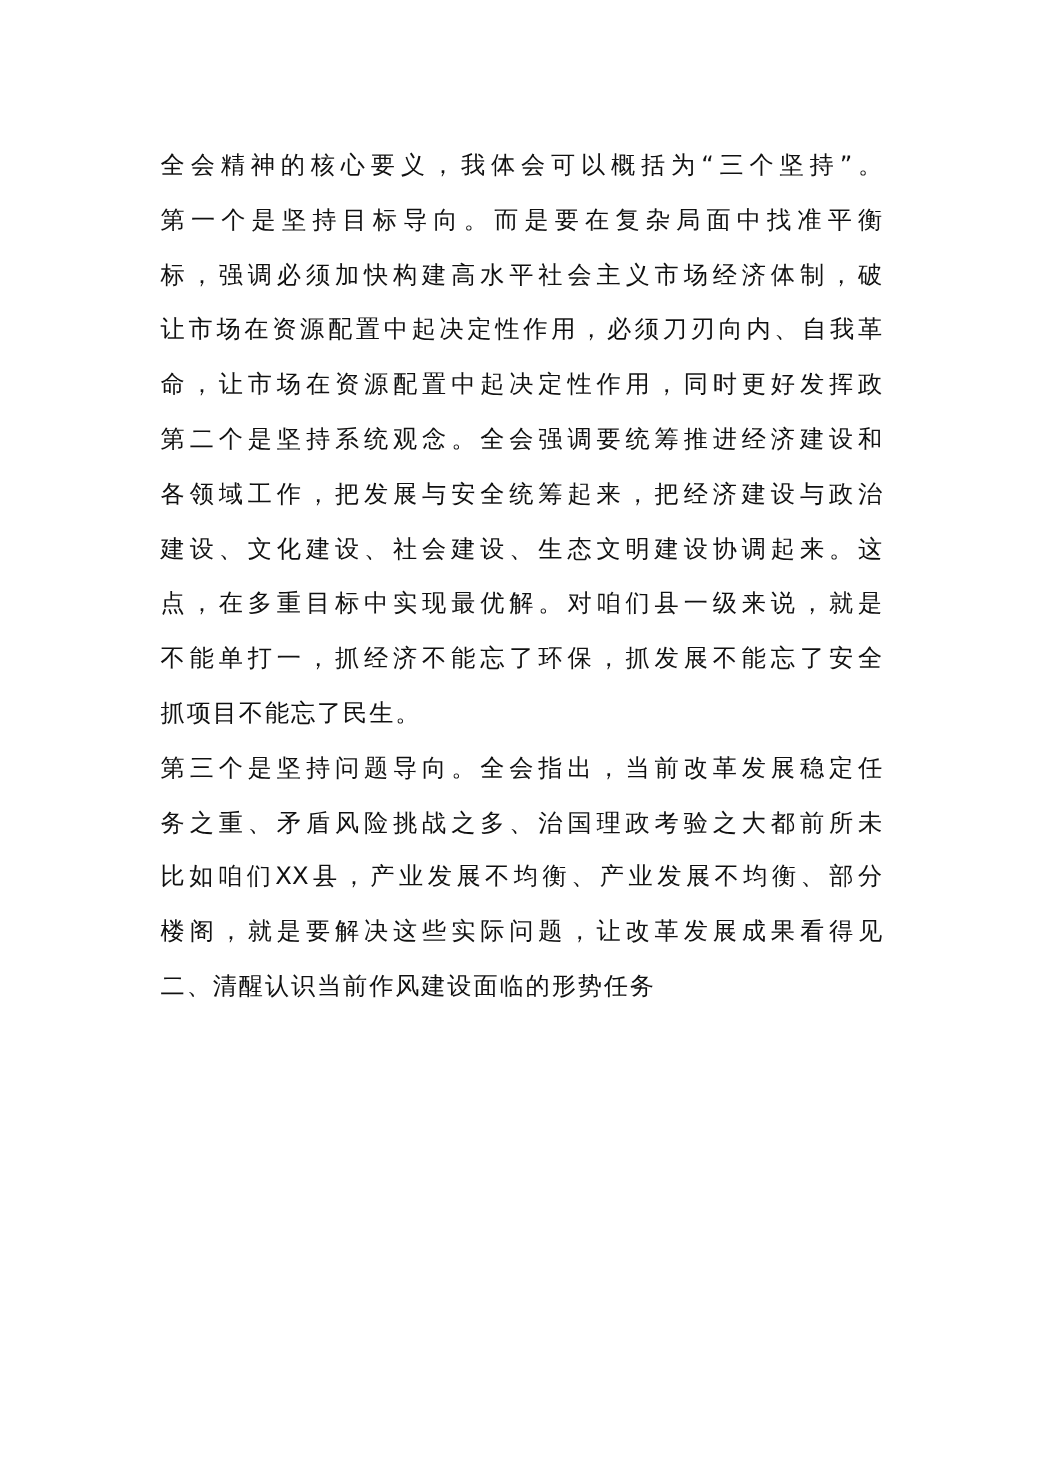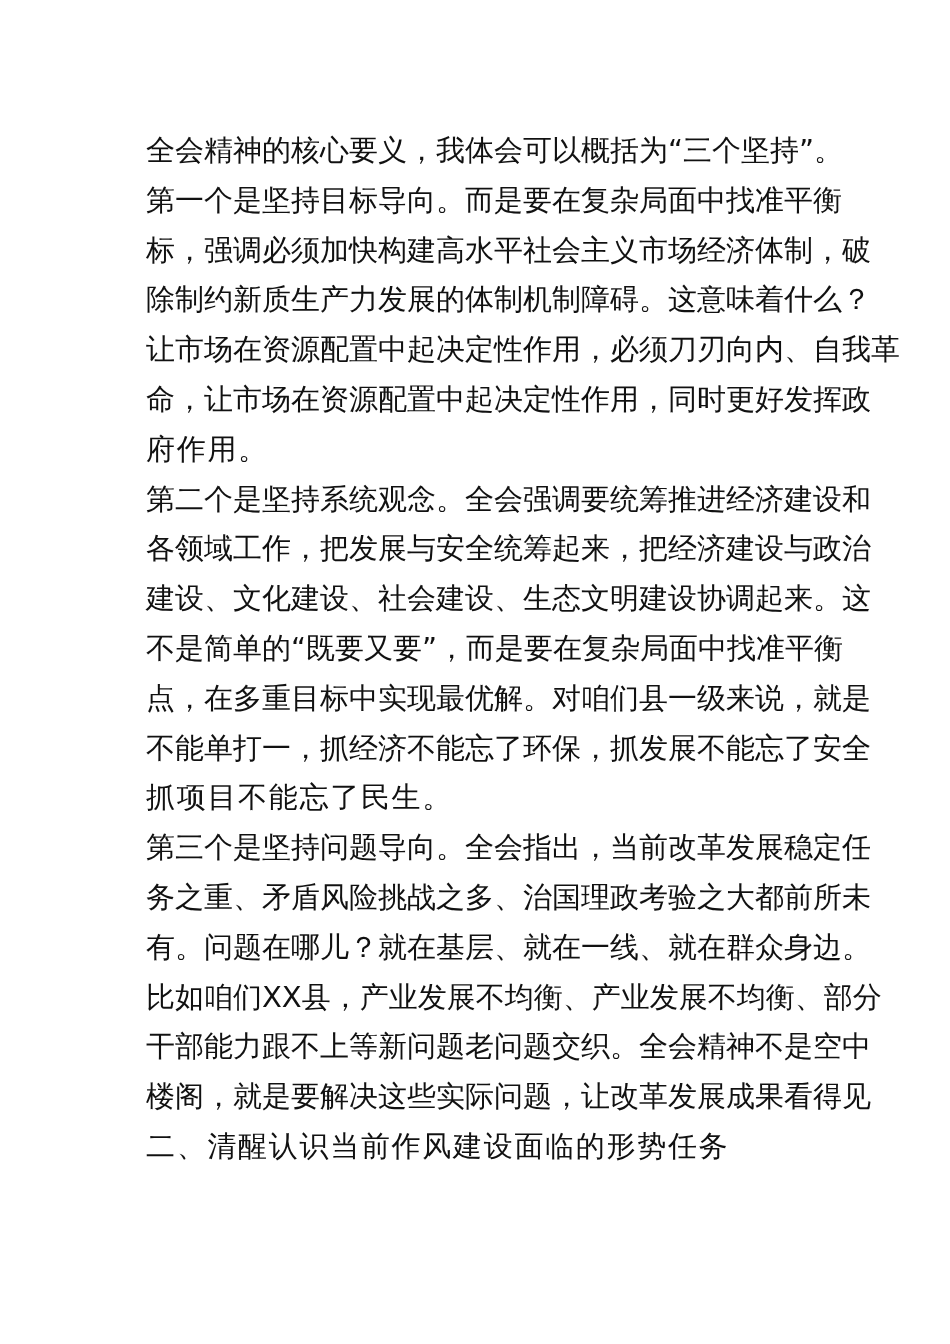--- a/index.html
+++ b/index.html
@@ -3,21 +3,21 @@
 <meta charset="utf-8">
 <style>
   html, body { margin: 0; padding: 0; background: #ffffff; }
   body { width: 950px; height: 1344px; position: relative; overflow: hidden; }
   .page {
     position: absolute;
     left: 146px;
     top: 126px;
     width: 660px;
     font-family: "DejaVu Sans", sans-serif;
-    font-size: 29px;
+    font-size: 22px;
     line-height: 49.8px;
     color: #111111;
   }
   .line {
     display: block;
     white-space: nowrap;
     letter-spacing: 1.7px;
     height: 49.8px;
   }
   .line.justify {
@@ -27,31 +27,26 @@
     width: 656px;
   }
 </style>
 </head>
 <body>
 
 <div class="page">
   <span class="line justify">全会精神的核心要义，我体会可以概括为“三个坚持”。</span>
   <span class="line justify">第一个是坚持目标导向。而是要在复杂局面中找准平衡</span>
   <span class="line justify">标，强调必须加快构建高水平社会主义市场经济体制，破</span>
-  <span class="line justify">除制约新质生产力发展的体制机制障碍。这意味着什么？</span>
   <span class="line justify">让市场在资源配置中起决定性作用，必须刀刃向内、自我革</span>
   <span class="line justify">命，让市场在资源配置中起决定性作用，同时更好发挥政</span>
-  <span class="line">府作用。</span>
   <span class="line justify">第二个是坚持系统观念。全会强调要统筹推进经济建设和</span>
   <span class="line justify">各领域工作，把发展与安全统筹起来，把经济建设与政治</span>
   <span class="line justify">建设、文化建设、社会建设、生态文明建设协调起来。这</span>
-  <span class="line justify">不是简单的“既要又要”，而是要在复杂局面中找准平衡</span>
   <span class="line justify">点，在多重目标中实现最优解。对咱们县一级来说，就是</span>
   <span class="line justify">不能单打一，抓经济不能忘了环保，抓发展不能忘了安全</span>
   <span class="line">抓项目不能忘了民生。</span>
   <span class="line justify">第三个是坚持问题导向。全会指出，当前改革发展稳定任</span>
   <span class="line justify">务之重、矛盾风险挑战之多、治国理政考验之大都前所未</span>
-  <span class="line justify">有。问题在哪儿？就在基层、就在一线、就在群众身边。</span>
   <span class="line justify">比如咱们XX县，产业发展不均衡、产业发展不均衡、部分</span>
-  <span class="line justify">干部能力跟不上等新问题老问题交织。全会精神不是空中</span>
   <span class="line justify">楼阁，就是要解决这些实际问题，让改革发展成果看得见</span>
   <span class="line">二、清醒认识当前作风建设面临的形势任务</span>
 </div>
 
 </body></html>

